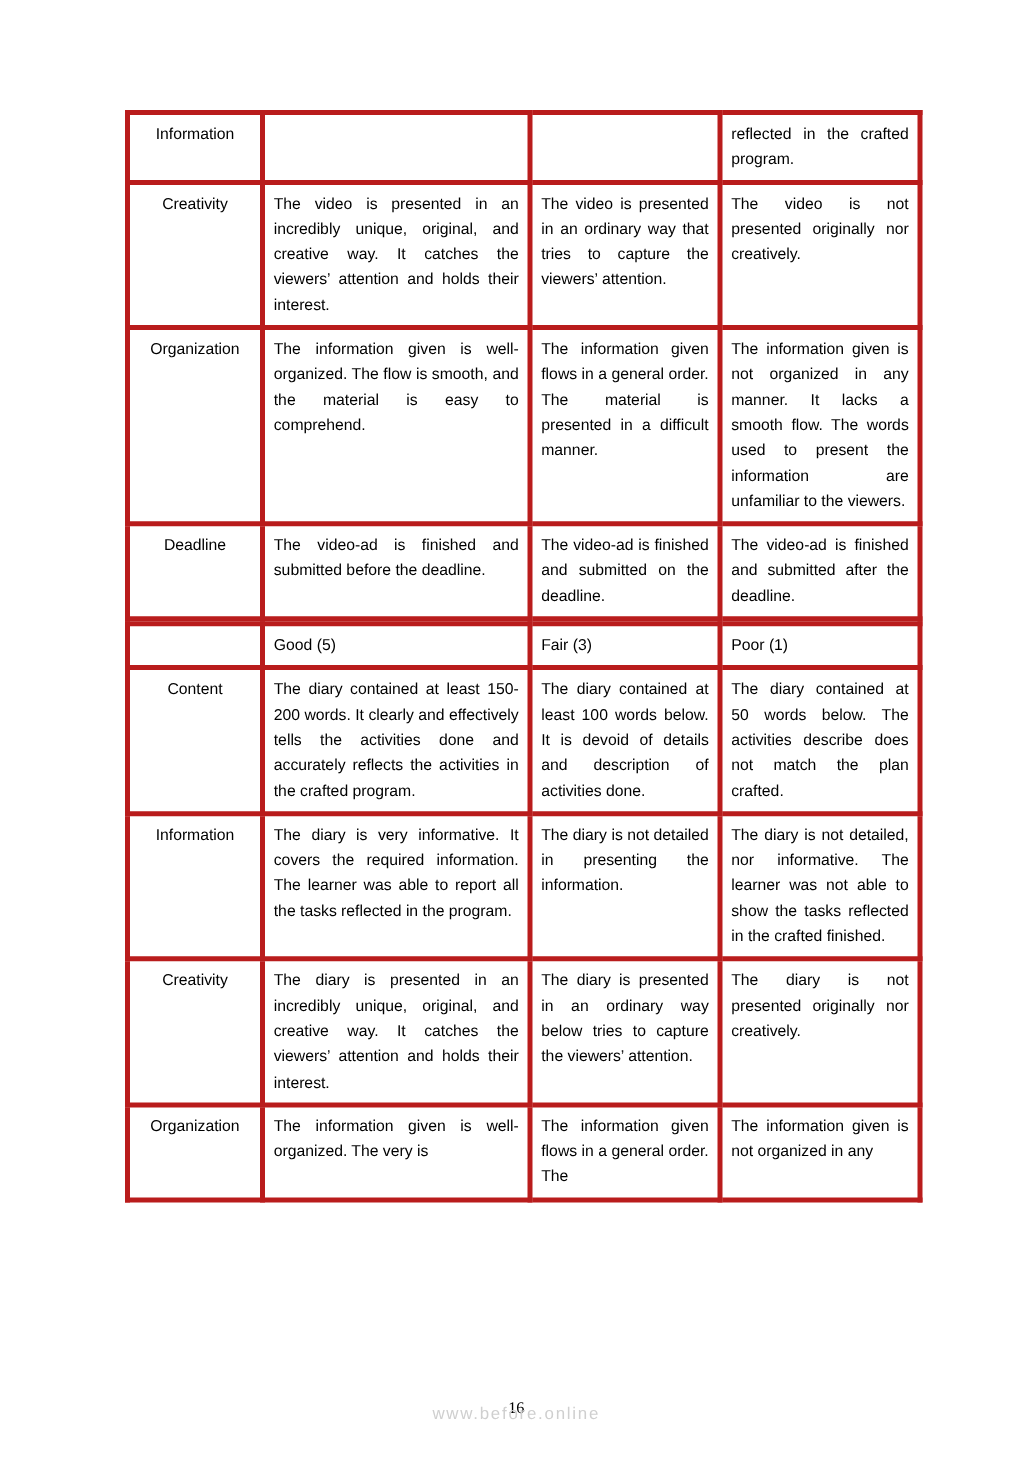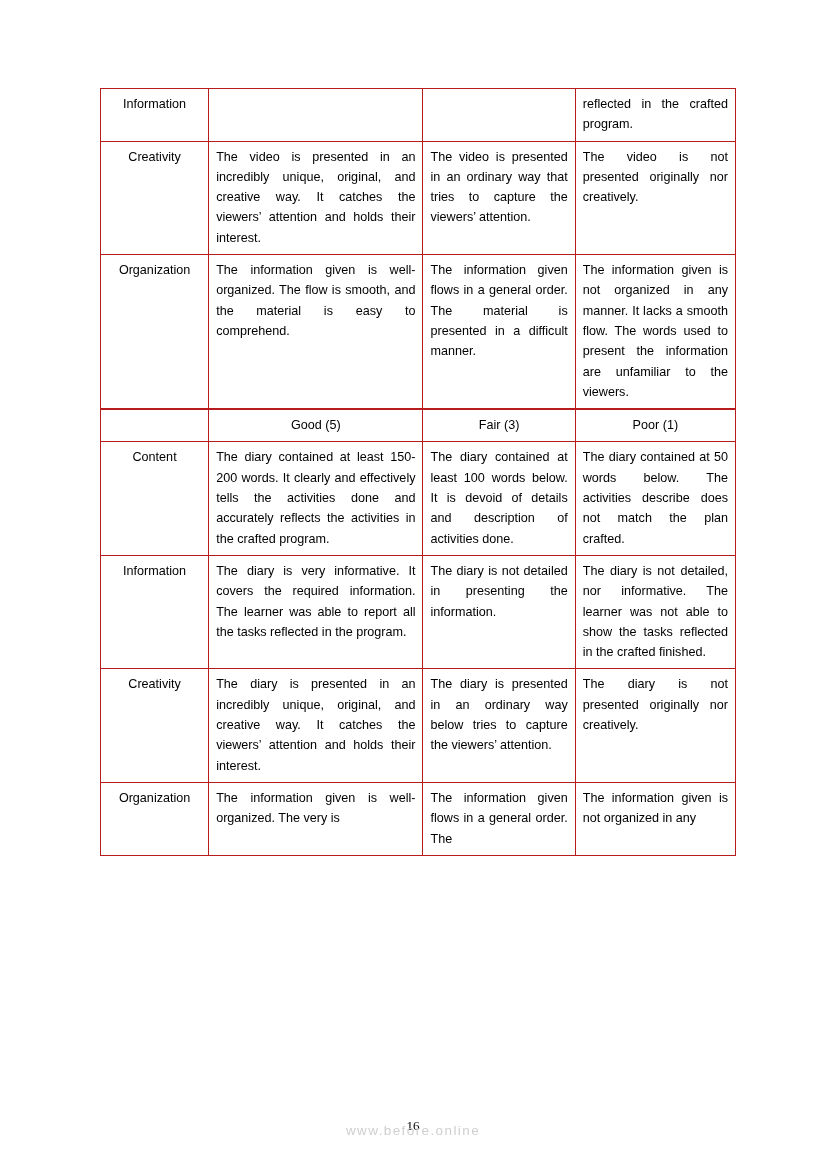--- a/index.html
+++ b/index.html
@@ -24,21 +24,21 @@
     box-sizing: border-box;
     padding: 88px 90px 0 100px;
   }
   table.rubric {
     border-collapse: collapse;
     table-layout: fixed;
     width: 636px;
     margin: 0;
   }
   table.rubric td, table.rubric th {
-    border: 1px solid #b91c1c;
+    border: 4px solid #b91c1c;
     vertical-align: top;
     padding: 5px 7px 6px 7px;
     font-size: 12.6px;
     line-height: 20.3px;
     font-weight: normal;
   }
   .col-crit { width: 108px; }
   .col-good { width: 214px; }
   .col-fair { width: 152px; }
   .col-poor { width: 160px; }
@@ -47,21 +47,21 @@
     text-align: center;
     font-weight: bold;
     vertical-align: middle;
   }
   td.body {
     text-align: justify;
     text-justify: inter-word;
     margin-top: 48px;
   }
   th.hdr {
-    text-align: center;
+    text-align: left;
     font-weight: bold;
     font-size: 12.6px;
     padding: 6px 5px 7px 5px;
     vertical-align: middle;
   }
   .blank-cell { }
 
   .section-title {
     text-align: center;
     font-weight: bold;
@@ -115,20 +115,26 @@
         <td class="body">The video is presented in an incredibly unique, original, and creative way. It catches the viewers’ attention and holds their interest.</td>
         <td class="body">The video is presented in an ordinary way that tries to capture the viewers’ attention.</td>
         <td class="body">The video is not presented originally nor creatively.</td>
       </tr>
       <tr>
         <td class="crit">Organization</td>
         <td class="body">The information given is well-organized. The flow is smooth, and the material is easy to comprehend.</td>
         <td class="body">The information given flows in a general order. The material is presented in a difficult manner.</td>
         <td class="body">The information given is not organized in any manner. It lacks a smooth flow. The words used to present the information are unfamiliar to the viewers.</td>
       </tr>
+      <tr>
+        <td class="crit">Deadline</td>
+        <td class="body">The video-ad is finished and submitted before the deadline.</td>
+        <td class="body">The video-ad is finished and submitted on the deadline.</td>
+        <td class="body">The video-ad is finished and submitted after the deadline.</td>
+      </tr>
     </tbody>
   </table>
 
 
   <table class="rubric">
     <colgroup>
       <col class="col-crit">
         <col class="col-good">
         <col class="col-fair">
         <col class="col-poor">

